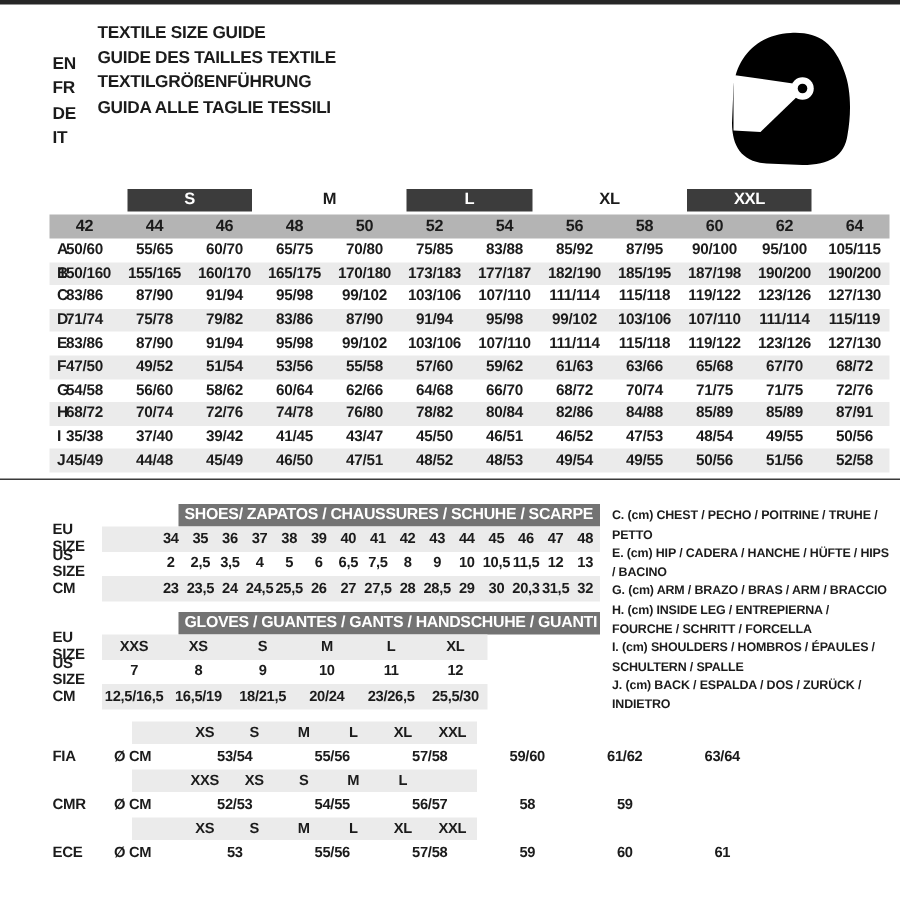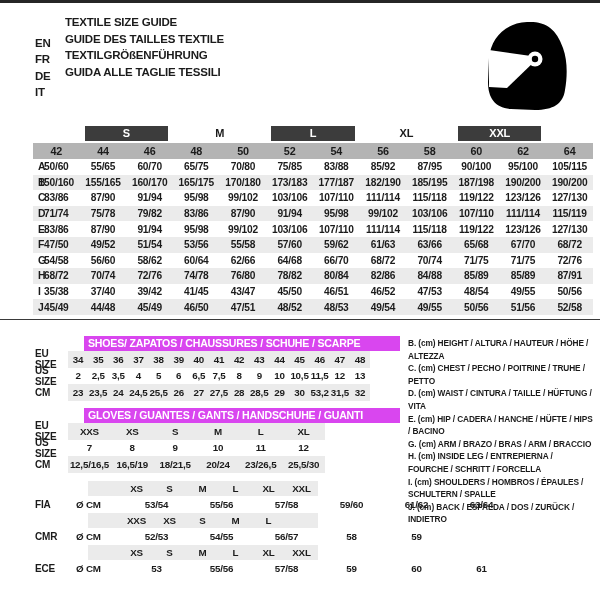--- a/index.html
+++ b/index.html
@@ -30,28 +30,28 @@
   .mt-row.stripe{background:#ebebeb;}
   .mt-row .cell{text-align:center;font-weight:700;font-size:10.2px;white-space:nowrap;}
   .mt-row .rlabel{position:absolute;left:5px;top:0;height:100%;display:flex;align-items:center;font-weight:700;font-size:10.4px;}
   
   .divider{position:absolute;left:0;top:316px;width:600px;height:1px;background:#3a3a3a;}
   
   .sub-block{position:absolute;left:35px;width:365px;}
   #shoes-block{top:333px;}
   #gloves-block{top:405px;}
   #helmet-block{top:478px;}
-  .sub-header{margin-left:49px;height:15px;line-height:15px;background:#d946ef;color:#fff;
+  .sub-header{margin-left:84px;height:15px;line-height:15px;background:#737373;color:#fff;
     font-weight:700;font-size:10.6px;padding-left:4px;white-space:nowrap;}
   .sub-row{display:flex;height:16.5px;align-items:center;}
   .sub-label{width:33px;font-weight:700;font-size:10px;flex:none;}
   .sub-values{display:grid;align-items:center;height:100%;}
   .sub-values.shaded{background:#ebebeb;}
   .sub-values span{text-align:center;font-weight:700;font-size:9.8px;white-space:nowrap;}
-  #shoes-block .sub-values{width:302px;grid-template-columns:repeat(15,1fr);}
+  #shoes-block .sub-values{width:302px;grid-template-columns:repeat(15,1fr);padding-left:36px;}
   #gloves-block .sub-values{width:257px;grid-template-columns:repeat(6,1fr);}
   .hl-row{display:flex;align-items:center;}
   .hl-sizes{margin-left:53px;width:230px;height:15px;background:#ebebeb;
     display:grid;grid-template-columns:32px repeat(6,33px);align-items:center;}
   .hl-sizes span,.hl-vals span{text-align:center;font-weight:700;font-size:9.8px;white-space:nowrap;}
   .hl-valrow{display:flex;height:17px;align-items:center;}
   .hl-label{width:41px;font-weight:700;font-size:10px;flex:none;}
   .hl-vals{width:230px;display:grid;grid-template-columns:32px repeat(6,33px);align-items:center;height:100%;gap:32px;}
   .hl-vals .unit{text-align:left;font-weight:700;font-size:9.8px;}
   
@@ -317,21 +317,21 @@
           <span>24</span>
           <span>24,5</span>
           <span>25,5</span>
           <span>26</span>
           <span>27</span>
           <span>27,5</span>
           <span>28</span>
           <span>28,5</span>
           <span>29</span>
           <span>30</span>
-          <span>53,2</span>
+          <span>20,3</span>
           <span>31,5</span>
           <span>32</span>
         </div>
       </div>
     </div>
 
   <div class="sub-block" id="gloves-block">
     <div class="sub-header">GLOVES / GUANTES / GANTS / HANDSCHUHE / GUANTI</div>
   <div class="sub-row">
         <span class="sub-label">EU SIZE</span>
@@ -434,23 +434,21 @@
           <span>55/56</span>
           <span>57/58</span>
           <span>59</span>
           <span>60</span>
           <span>61</span>
         </div>
       </div>
     </div>
 
   <div class="legend" id="legend">
-      <div class="legend-line">B. (cm) HEIGHT / ALTURA / HAUTEUR / HÖHE / ALTEZZA</div>
       <div class="legend-line">C. (cm) CHEST / PECHO / POITRINE / TRUHE / PETTO</div>
-      <div class="legend-line">D. (cm) WAIST / CINTURA / TAILLE / HÜFTUNG / VITA</div>
       <div class="legend-line">E. (cm) HIP / CADERA / HANCHE / HÜFTE / HIPS / BACINO</div>
       <div class="legend-line">G. (cm) ARM / BRAZO / BRAS / ARM / BRACCIO</div>
       <div class="legend-line">H. (cm) INSIDE LEG / ENTREPIERNA / FOURCHE / SCHRITT / FORCELLA</div>
       <div class="legend-line">I. (cm) SHOULDERS / HOMBROS / ÉPAULES / SCHULTERN / SPALLE</div>
       <div class="legend-line">J. (cm) BACK / ESPALDA / DOS / ZURÜCK / INDIETRO</div>
     </div>
 
 </div>
 
 </body></html>

